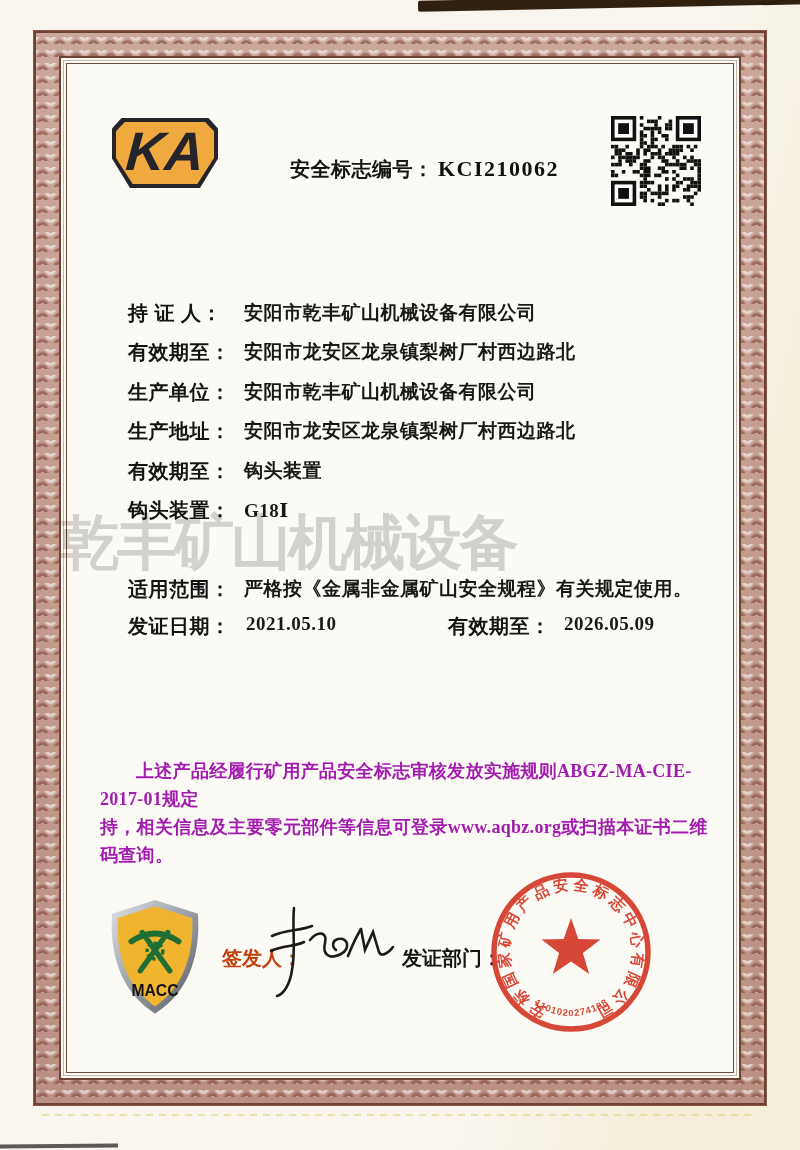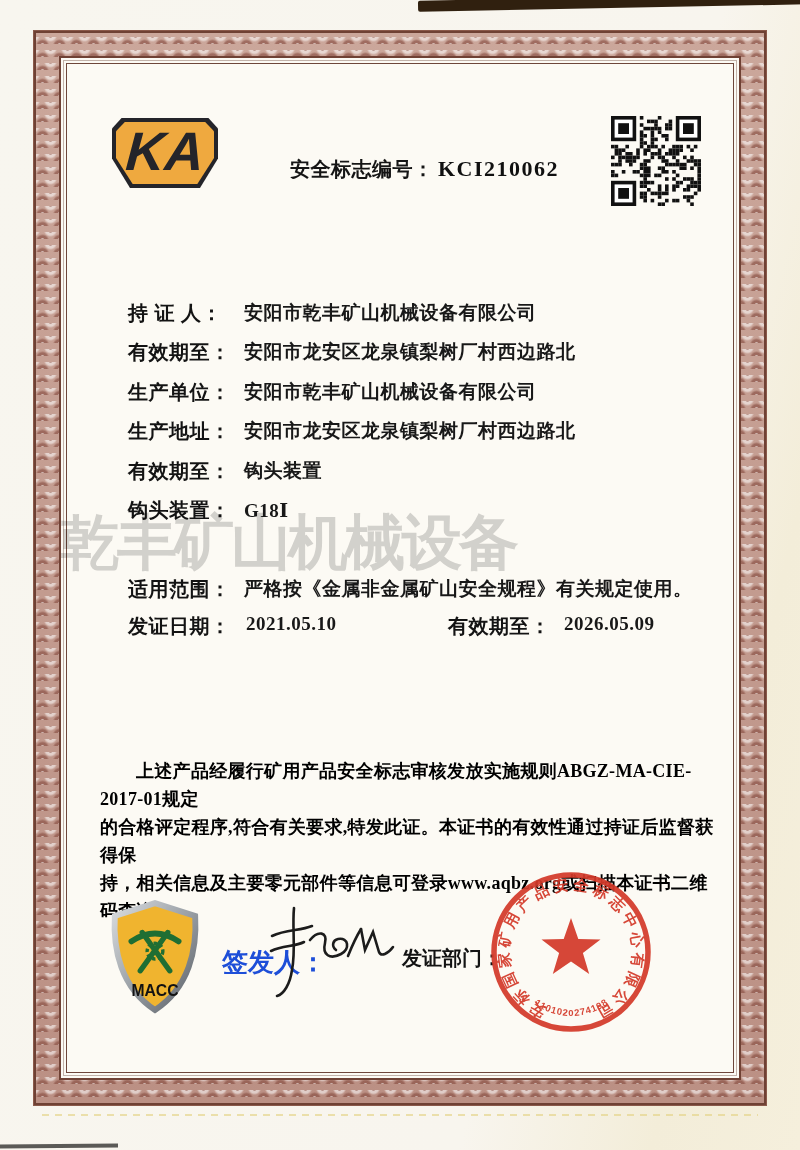--- a/index.html
+++ b/index.html
@@ -56,31 +56,31 @@
   .row{position:absolute;left:112px;right:70px;height:30px;z-index:3;display:flex;align-items:center;margin-left:16px;}
   .f-label{font-size:20px;font-weight:700;color:#131313;flex:none;letter-spacing:.5px;}
   .f-label.wide{min-width:108px;}
   .f-value{font-size:19px;font-weight:700;color:#181818;margin-left:8px;letter-spacing:.5px;
         font-family:"Liberation Serif","DejaVu Serif",serif;white-space:nowrap;}
   .abs{position:absolute;top:0;height:30px;display:flex;}
 
   
   .para{position:absolute;left:100px;width:622px;top:757px;z-index:3;
         font-family:"Liberation Serif","DejaVu Serif",serif;
-        font-size:18px;font-weight:700;color:#000000;line-height:28px;letter-spacing:.3px;}
+        font-size:18px;font-weight:700;color:#a21caf;line-height:28px;letter-spacing:.3px;}
   .para .l1{text-indent:2em;}
 
   
   .watermark{position:absolute;left:60px;top:503px;z-index:30;white-space:nowrap;
         font-size:60px;font-weight:800;letter-spacing:-3px;color:#b3b3b3;opacity:.55;
         mix-blend-mode:multiply;pointer-events:none;}
 
   
   .shield{position:absolute;left:106px;top:900px;width:98px;height:116px;z-index:3;}
-  .sign-label{position:absolute;left:222px;top:945px;z-index:3;font-size:26px;font-weight:700;color:#1d4ed8;}
+  .sign-label{position:absolute;left:222px;top:945px;z-index:3;font-size:20px;font-weight:700;color:#c2410c;}
   .signature{position:absolute;left:262px;top:896px;width:140px;height:112px;z-index:4;}
   .dept-label{position:absolute;left:402px;top:945px;z-index:3;font-size:20px;font-weight:700;color:#131313;}
   .seal{position:absolute;left:488px;top:868px;width:166px;height:168px;z-index:5;opacity:.93;}
 </style>
 </head>
 <body>
 
 <div class="cert">
 
   <div class="scan-top"></div>
@@ -351,21 +351,20 @@
         <span class="f-label">有效期至：</span>
       </span>
     <span class="abs" style="left:428px">
         <span class="f-value">2026.05.09</span>
       </span>
   </div>
 
 
   <div class="para">
     <div class="l1">上述产品经履行矿用产品安全标志审核发放实施规则ABGZ-MA-CIE-2017-01规定</div>
-    <div>的合格评定程序,符合有关要求,特发此证。本证书的有效性通过持证后监督获得保</div>
     <div>持，相关信息及主要零元部件等信息可登录www.aqbz.org或扫描本证书二维码查询。</div>
   </div>
 
   <div class="watermark">乾丰矿山机械设备</div>
 
   <svg class="shield" viewBox="0 0 100 118">
     <defs>
       <linearGradient id="sgrad" x1="0" y1="0" x2="1" y2="1">
         <stop offset="0" stop-color="#d9dcdf"></stop>
           <stop offset=".5" stop-color="#9aa0a6"></stop>

